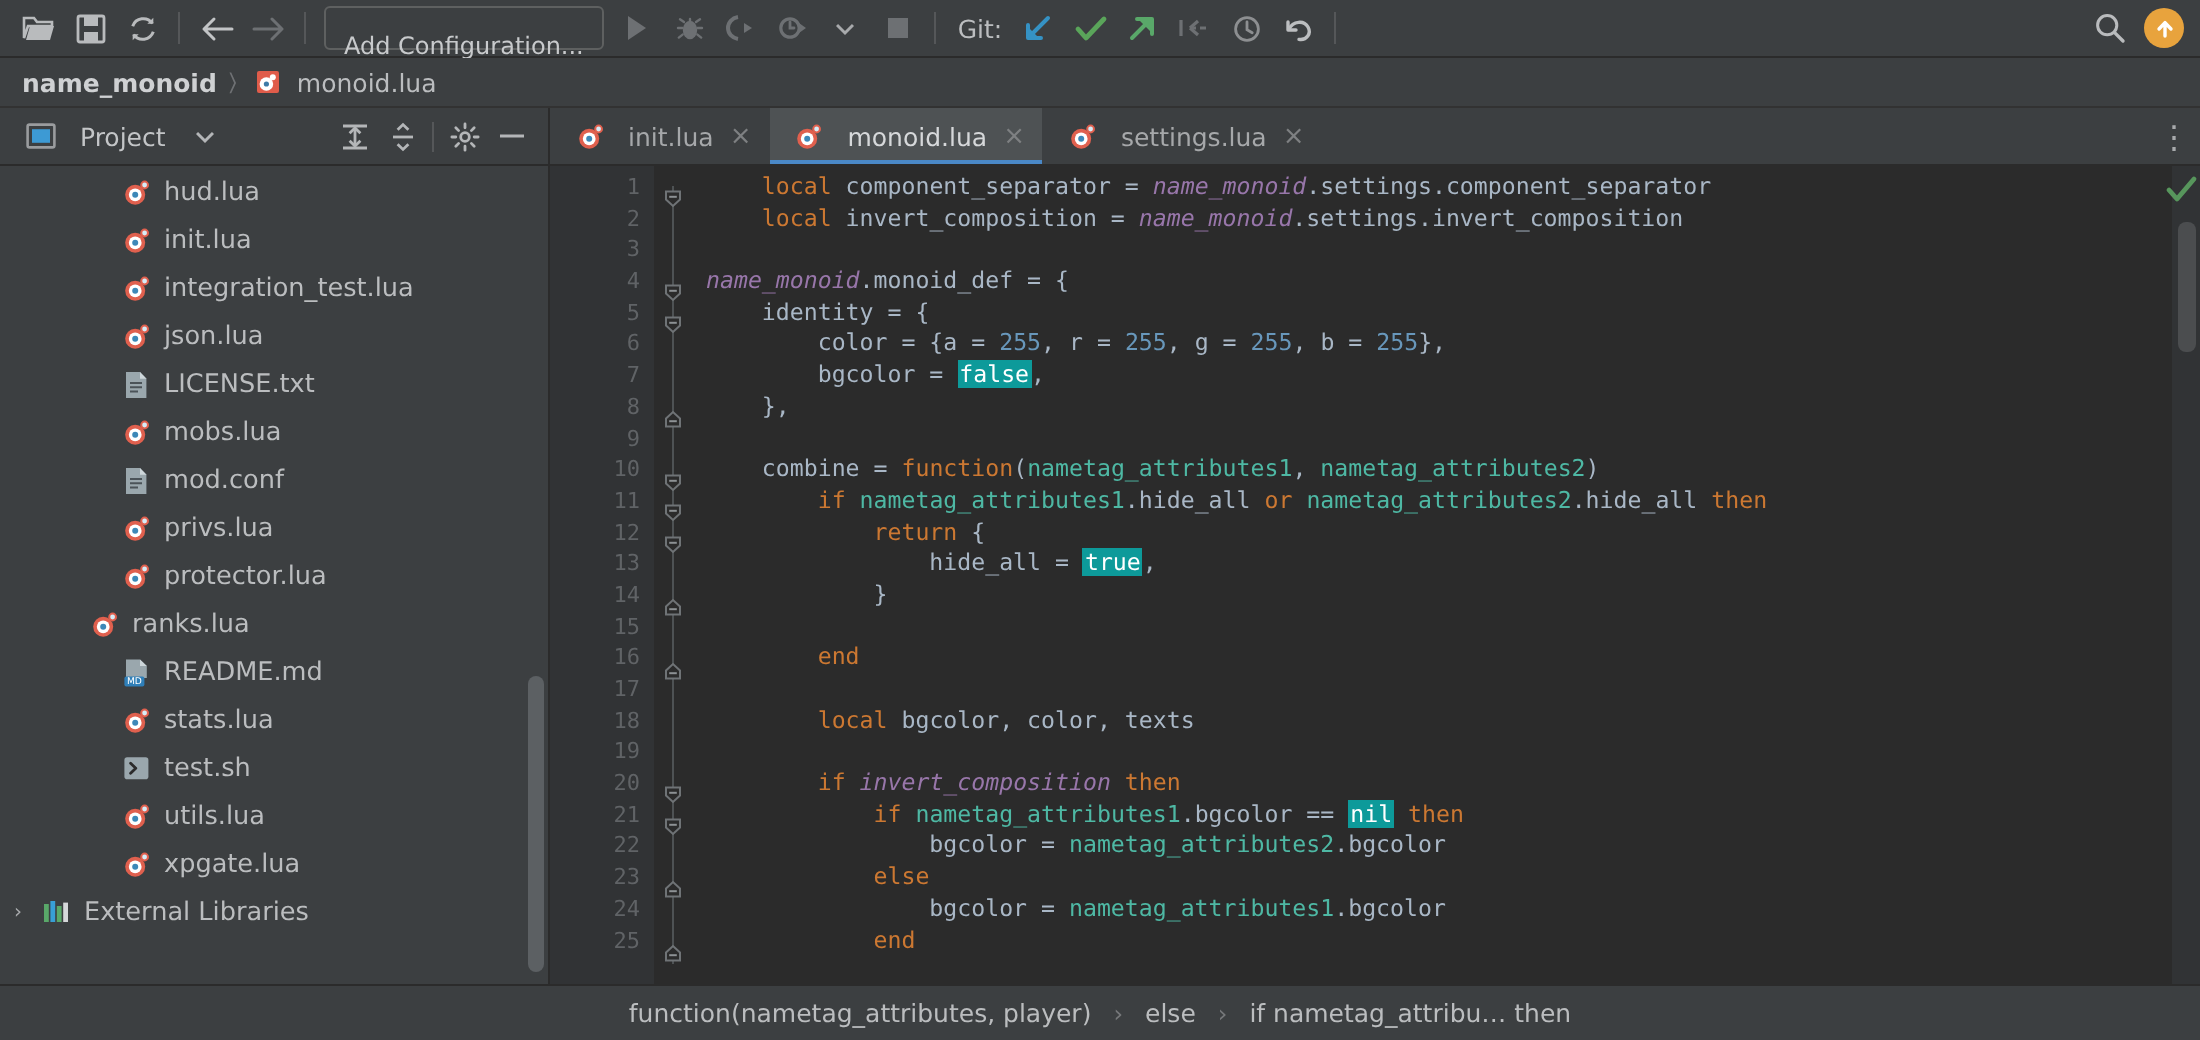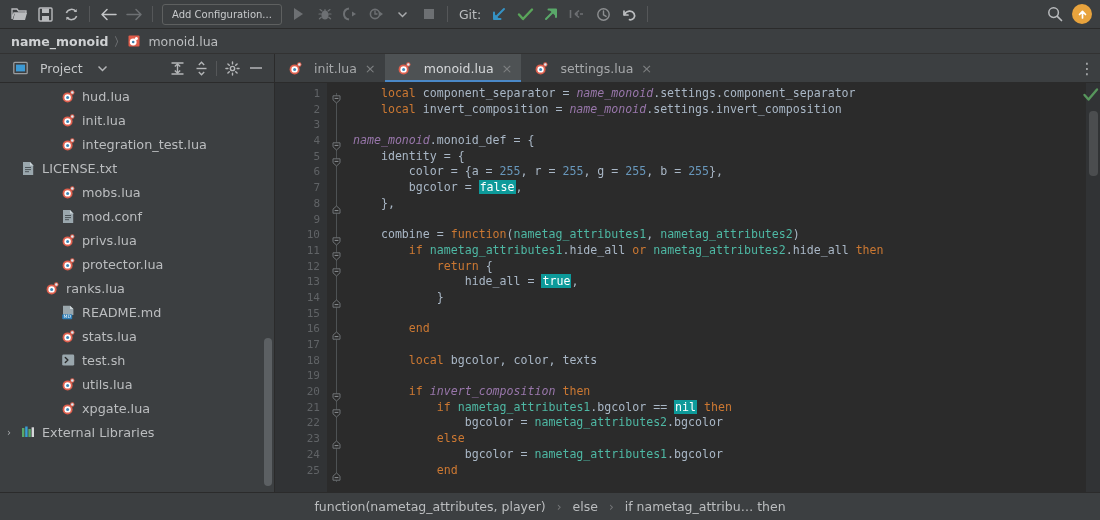--- a/index.html
+++ b/index.html
@@ -22,22 +22,22 @@
   .tb-btn {
     width: 26px; height: 23px;
     display: flex; align-items: center; justify-content: center;
     color: #afb1b3;
   }
   .tb-btn.dim { color: #6a6d70; }
   .tb-sep { width: 1px; height: 16px; background: #555759; margin: 0 5px; }
   .run-config {
     height: 21px; line-height: 19px;
     border: 1px solid #5e6060; border-radius: 3px;
-    color: #c8cacc; font-size: 10px;
-    padding: 0 9px; margin: 0 4px;
+    color: #c8cacc; font-size: 12px;
+    padding: 10px 9px; margin: 0 4px;
     background: transparent; white-space: nowrap;
   }
   .git-label { color: #bcbec0; font-size: 12.5px; margin: 0 5px 0 6px; }
   .tb-spacer { flex: 1 1 auto; }
   .upd-badge {
     width: 20px; height: 20px; border-radius: 50%;
     background: #e8a33d; display: flex; align-items: center; justify-content: center;
     margin-left: 4px; margin-right: 2px;
   }
 
@@ -382,21 +382,34 @@
                 <svg width="15" height="15" viewBox="0 0 15 15">
                   <circle cx="6.6" cy="8.4" r="5" fill="#e0604e"></circle>
                   <circle cx="6.6" cy="8.4" r="3.2" fill="#ffffff"></circle>
                   <circle cx="6.6" cy="8.4" r="1.5" fill="#3d88b8"></circle>
                   <circle cx="11.3" cy="3.5" r="2.2" fill="#e0604e"></circle>
                   <circle cx="11.3" cy="3.5" r="1.2" fill="#d6ecf7"></circle>
                 </svg>
               </span>
               <span>integration_test.lua</span>
             </div>
-            <div class="tree-row" style="">
+            <div class="tree-row" style="padding-left: 40px;">
+              <span class="tw"></span>
+              <span class="f-icon">
+                <svg width="15" height="15" viewBox="0 0 15 15">
+                  <circle cx="6.6" cy="8.4" r="5" fill="#e0604e"></circle>
+                  <circle cx="6.6" cy="8.4" r="3.2" fill="#ffffff"></circle>
+                  <circle cx="6.6" cy="8.4" r="1.5" fill="#3d88b8"></circle>
+                  <circle cx="11.3" cy="3.5" r="2.2" fill="#e0604e"></circle>
+                  <circle cx="11.3" cy="3.5" r="1.2" fill="#d6ecf7"></circle>
+                </svg>
+              </span>
+              <span>json.lua</span>
+            </div>
+            <div class="tree-row" style="padding-left: 40px;">
               <span class="tw"></span>
               <span class="f-icon">
                 <svg width="14" height="15" viewBox="0 0 14 15">
                   <path d="M2 1h7l3.2 3.2V14H2z" fill="#9aa7ad"></path>
                   <path d="M9 1v3.4h3.2z" fill="#cdd6da"></path>
                   <path d="M4 6.5h6M4 8.6h6M4 10.7h4" stroke="#4b5358" stroke-width="1"></path>
                 </svg>
               </span>
               <span>LICENSE.txt</span>
             </div>

